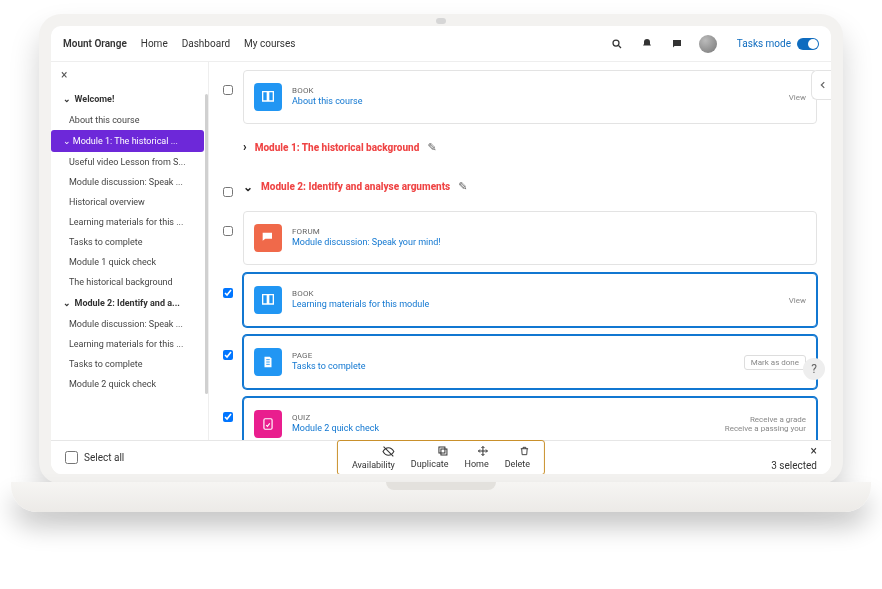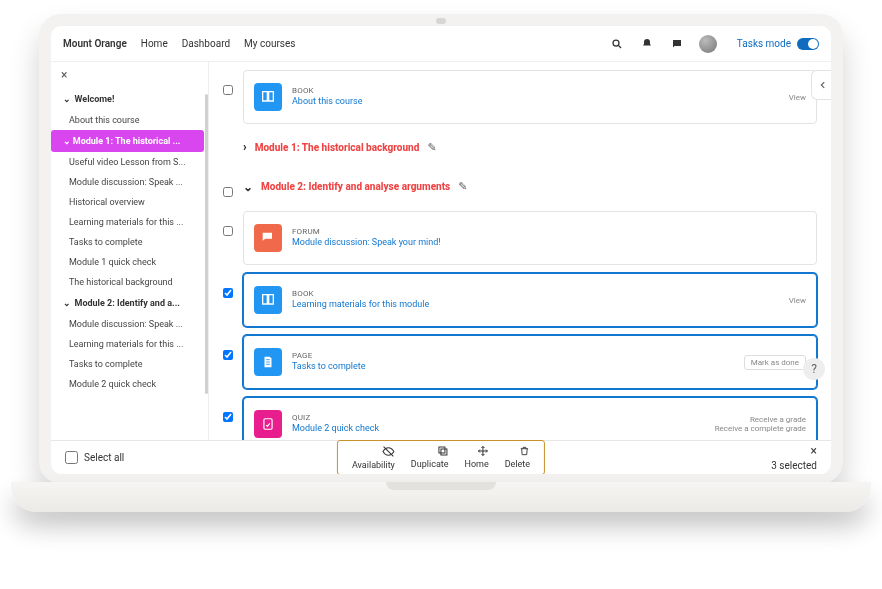--- a/index.html
+++ b/index.html
@@ -36,21 +36,21 @@
 
   .body-area { flex:1; display:flex; min-height:0; }
 
   
   .sidebar { width:158px; background:#fff; border-right:1px solid #eee; position:relative; display:flex; flex-direction:column; font-size:9px; color:#333; padding-top:6px; }
   .sidebar-close { font-size:12px; padding:0 10px 6px; color:#555; cursor:pointer; }
   .sidebar-scroll { overflow:hidden; flex:1; padding-right:4px; position:relative; }
   .sb-heading { font-weight:700; padding:6px 12px; display:flex; align-items:center; gap:4px; }
   .sb-heading .chev { font-size:9px; }
   .sb-item { padding:5px 18px; color:#444; white-space:nowrap; overflow:hidden; text-overflow:ellipsis; }
-  .sb-item.active { background:#d946ef; color:#fff; border-radius:3px; font-weight:700; padding:6px 12px; }
+  .sb-item.active { background:#6d28d9; color:#fff; border-radius:3px; font-weight:400; padding:6px 12px; }
   .sb-scrollbar { position:absolute; right:0; top:6px; width:3px; height:300px; background:#d0d0d0; border-radius:2px; }
 
   
   .main { flex:1; padding:8px 14px 0 14px; overflow:hidden; position:relative; display:flex; flex-direction:column; }
   .side-toggle { position:absolute; right:-2px; top:8px; width:22px; height:30px; background:#fff; border:1px solid #e3e3e3; border-right:none; border-radius:6px 0 0 6px; display:flex; align-items:center; justify-content:center; color:#666; }
 
   .activity-row { display:flex; align-items:flex-start; gap:8px; margin-bottom:8px; }
   .check { width:12px; margin-top:10px; }
   .check input { width:10px; height:10px; }
   .activity-card { flex:1; border:1px solid #e3e3e3; border-radius:4px; padding:12px 10px; display:flex; align-items:center; gap:10px; background:#fff; }
@@ -247,21 +247,21 @@
                     <rect x="5" y="3" width="14" height="18" rx="2"></rect>
                     <path d="M9 14l2 2 4-5"></path>
                   </svg>
               </div>
               <div class="activity-meta">
                 <div class="activity-type">QUIZ</div>
                 <div class="activity-link">Module 2 quick check</div>
               </div>
               <div style="display:flex; flex-direction:column; align-items:flex-end;">
                 <div class="action-plain">Receive a grade</div>
-                <div class="action-plain">Receive a complete grade</div>
+                <div class="action-plain">Receive a passing your</div>
               </div>
             </div>
           </div>
 
           <div class="help-fab">?</div>
         </div>
       </div>
 
       <div class="bulkbar">
         <label class="selectall">

